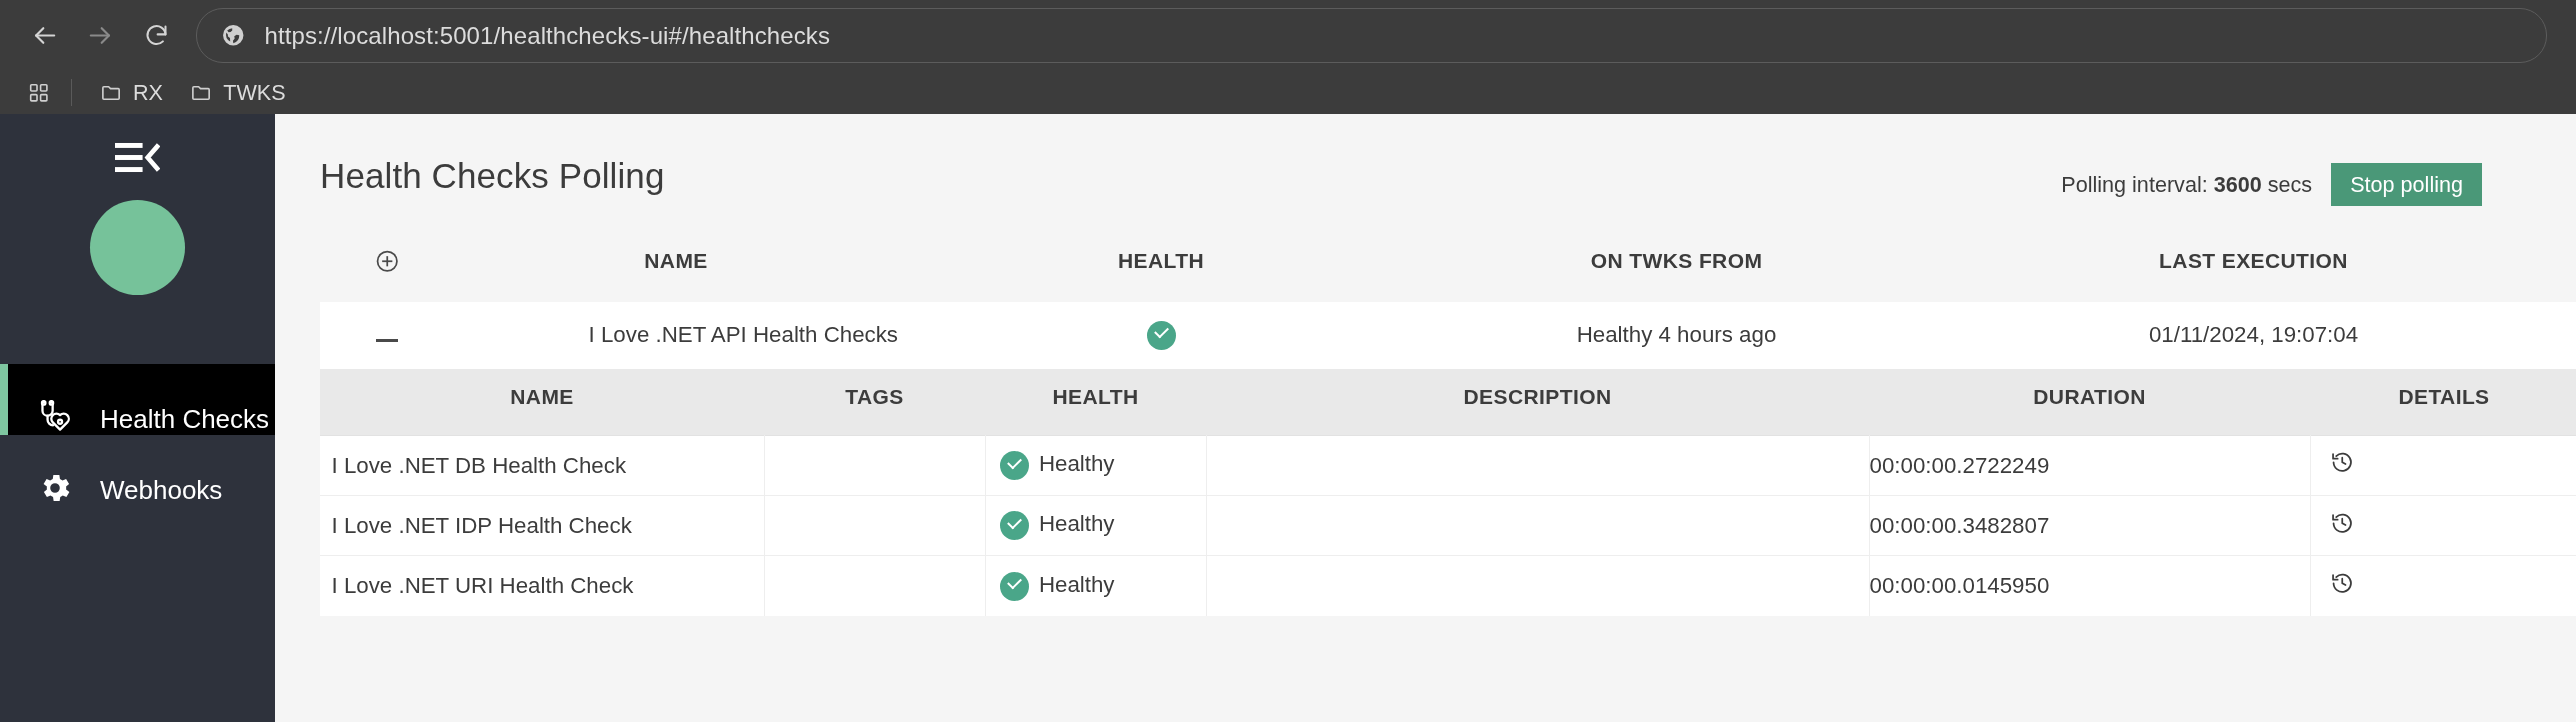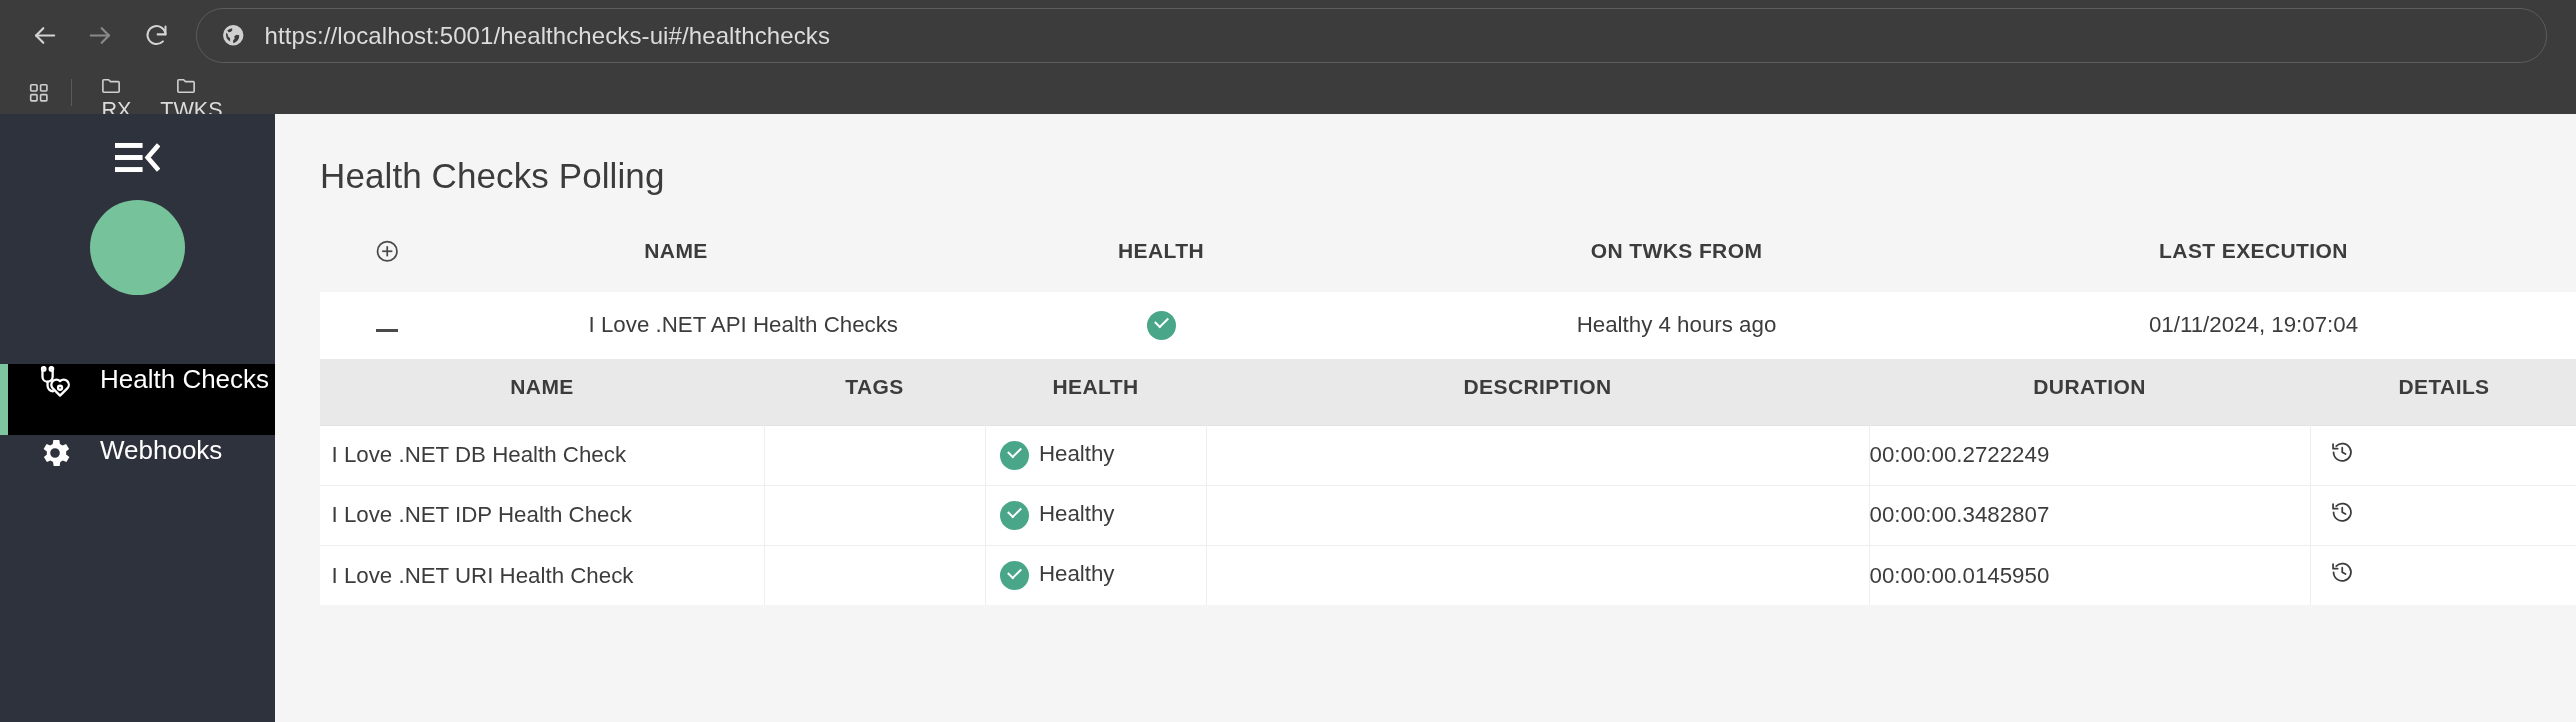--- a/index.html
+++ b/index.html
@@ -58,21 +58,20 @@
     padding: 0 0 0 16px;
   }
   .bm-apps { width: 45px; height: 43px; display:flex; align-items:center; justify-content:center; }
   .bm-sep { width: 1.4px; height: 27px; background: #5a5a5a; margin: 0 16px 0 10px; }
   .bm-item {
     display: flex; align-items: center;
     height: 37px;
     padding: 0 11.5px;
     border-radius: 4.3px;
     margin-right: 4.3px;
-    flex-direction: column;
   }
   .bm-item .folder { margin-right: 10px; display:flex; }
   .bm-item .bm-label { color: #dcdcdc; font-size: 21.6px; white-space: nowrap; }
 
   
   .viewport {
     width: 2576px;
     height: 608px;
     display: flex;
     background: #f5f5f5;
@@ -96,21 +95,21 @@
   .collapse-btn { display:flex; align-items:center; justify-content:center; width:79px; height:58px; }
   .avatar-row { display: flex; justify-content: center; padding-top: 7.2px; }
   .avatar {
     width: 95px; height: 95px;
     border-radius: 50%;
     background: #76c29a;
   }
   .nav-list { margin-top: 69px; }
   .nav-item {
     display: flex;
-    align-items: flex-start;
+    align-items: flex-end;
     height: 71px;
     padding-left: 20px;
     border-left: 8px solid transparent;
     color: #ffffff;
   }
   .nav-item.active {
     background: #000000;
     border-left-color: #7ec6a0;
   }
   .nav-item .nav-icon {
@@ -404,20 +403,28 @@
       </div>
     </div>
   </div>
 
   <div class="main">
     <div class="main-inner">
 
       <div class="page-header">
         <div class="page-title">Health Checks Polling</div>
 
+        <div class="header-right">
+          <div class="poll-text">
+            <span>Polling interval:</span>
+            <b>3600</b>
+            <span>secs</span>
+          </div>
+          <button class="stop-polling-btn">Stop polling</button>
+        </div>
       </div>
 
       <table class="outer-table">
         <thead>
           <tr>
             <th class="col-toggle">
               <span>
                 <svg width="24.5" height="24.5" viewBox="0 0 24 24" fill="none" stroke="#4a4a4a" stroke-width="1.7">
                   <circle cx="12" cy="12" r="9.5"></circle>
                     <line x1="12" y1="7" x2="12" y2="17"></line>

